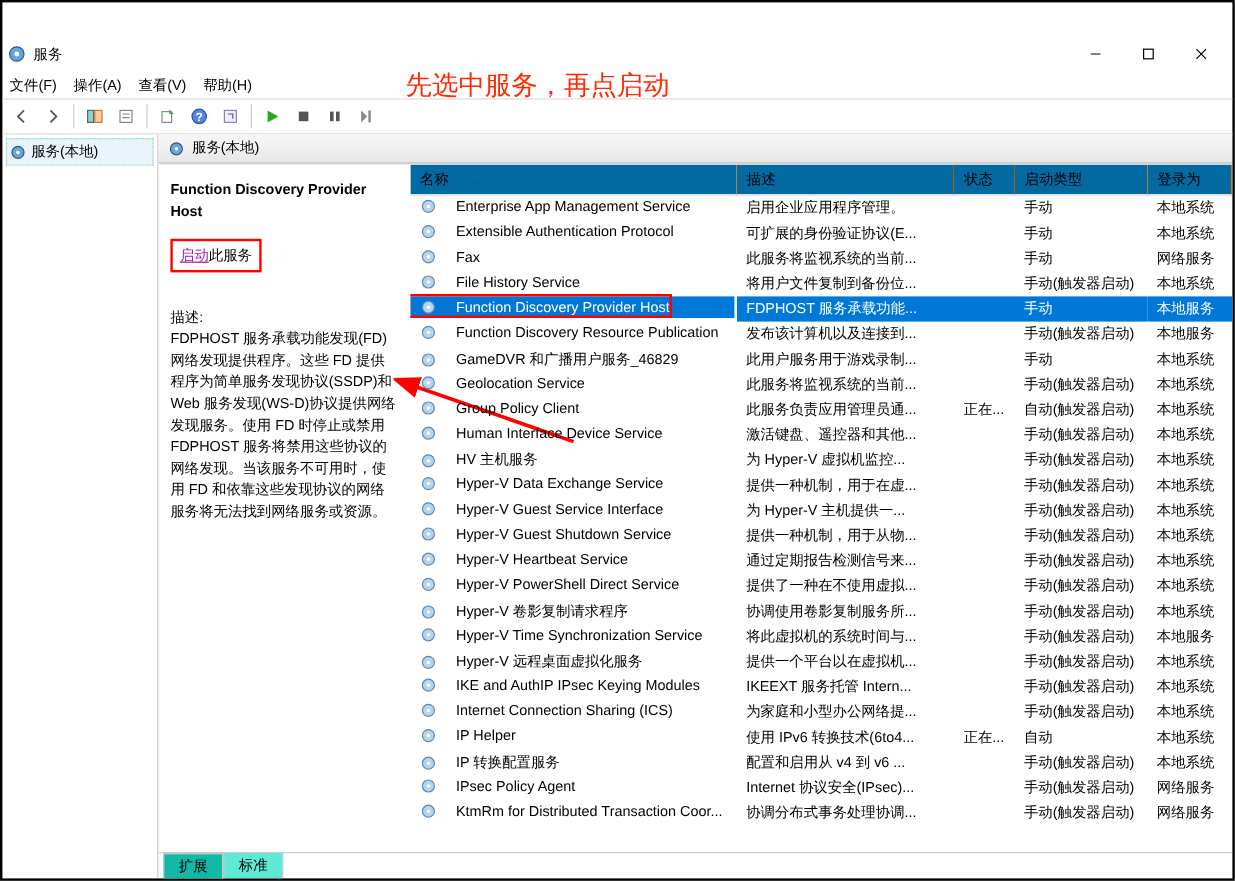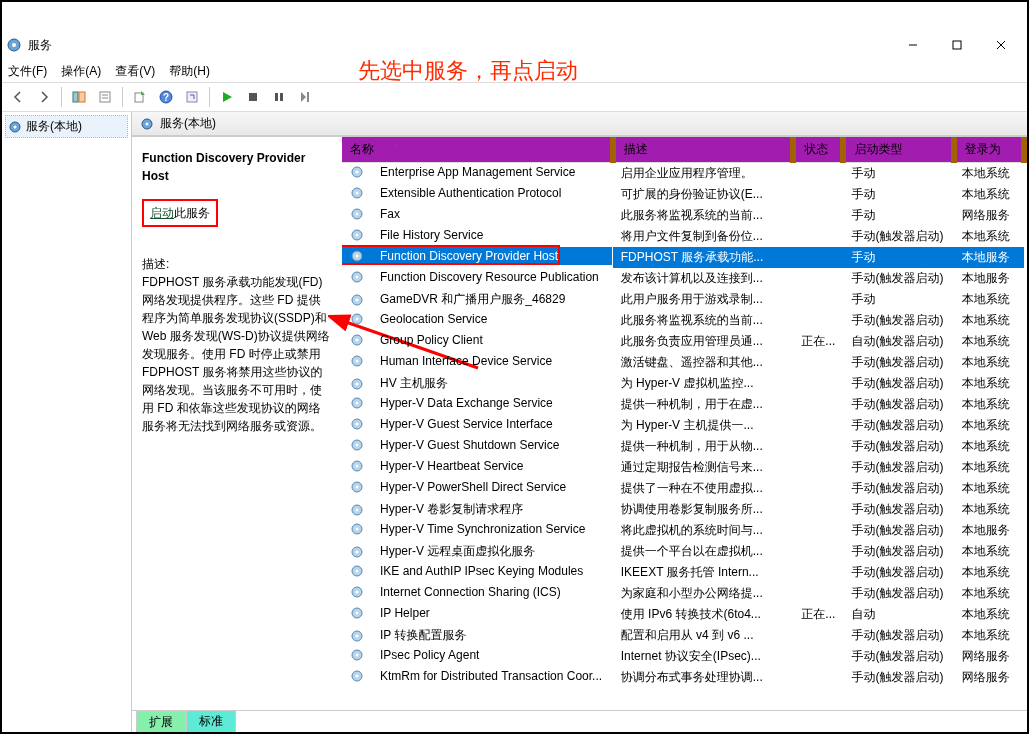--- a/index.html
+++ b/index.html
@@ -4,49 +4,49 @@
 <style>
 * { box-sizing: border-box; margin: 0; padding: 0; font-family: "Microsoft YaHei", "Segoe UI", sans-serif; }
 body { background: #fff; font-size: 12px; color: #000; }
 .window { border: 2px solid #000; width: 1029px; height: 734px; display: flex; flex-direction: column; position: relative; }
 .titlebar { height: 30px; display: flex; align-items: center; padding: 0 4px; margin-top: 28px; }
 .titlebar .icon { width: 16px; height: 16px; margin-right: 6px; }
 .titlebar .title { flex: 1; font-size: 12px; }
 .win-btns { display: flex; }
 .win-btns div { width: 44px; height: 28px; display: flex; align-items: center; justify-content: center; }
 .menubar { height: 22px; display: flex; align-items: center; padding: 0 6px; gap: 14px; font-size: 12px; position: relative; }
-.annotation { position: absolute; left: 356px; top: -4px; color: #ff2a00; font-size: 22px; font-weight: 500; }
+.annotation { position: absolute; left: 336px; top: -4px; color: #ff2a00; font-size: 22px; font-weight: 500; }
 .toolbar { height: 30px; border-top: 1px solid #ddd; border-bottom: 1px solid #ddd; display: flex; align-items: center; padding: 0 4px; gap: 2px; }
 .tbtn { width: 24px; height: 24px; display: flex; align-items: center; justify-content: center; border: 1px solid transparent; }
 .tsep { width: 1px; height: 20px; background: #ccc; margin: 0 3px; }
 .content { flex: 1; display: flex; overflow: hidden; }
 .left-tree { width: 130px; border-right: 1px solid #ccc; padding: 3px; }
 .tree-item { display: flex; align-items: center; gap: 4px; padding: 2px; background: #eaf3fb; border: 1px dotted #7da; }
 .main { flex: 1; display: flex; flex-direction: column; overflow: hidden; }
 .main-header { height: 24px; background: linear-gradient(#f7f7f7,#e8e8e8); border-bottom: 1px solid #ccc; display: flex; align-items: center; padding: 0 8px; gap: 6px; }
 .main-body { flex: 1; display: flex; overflow: hidden; border-top: 1px solid #ccc; }
 .detail-pane { width: 210px; padding: 12px 10px; font-size: 12px; line-height: 1.5; position: relative; }
 .detail-pane h3 { font-size: 12px; font-weight: bold; margin-bottom: 14px; }
 .start-box { border: 2.5px solid #ff0000; display: inline-block; padding: 3px 6px; margin-bottom: 20px; }
-.start-link { color: #14532d; text-decoration: underline; cursor: pointer; }
+.start-link { color: #a21caf; text-decoration: underline; cursor: pointer; }
 .desc-label { margin-top: 8px; }
 .arrow-svg { position: absolute; top: 176px; left: 196px; width: 160px; height: 60px; pointer-events: none; }
 .list-pane { flex: 1; overflow: auto; }
 table { border-collapse: collapse; width: 100%; }
-th { text-align: left; font-weight: normal; font-size: 12px; padding: 4px 8px; border-right: 6px solid #a16207; border-bottom: 1px solid #ddd; background: #a21caf; position: sticky; top: 0; white-space: nowrap; }
+th { text-align: left; font-weight: normal; font-size: 12px; padding: 4px 8px; border-right: 1px solid #a16207; border-bottom: 1px solid #ddd; background: #0369a1; position: sticky; top: 0; white-space: nowrap; }
 th.sorted::after { content: "ˆ"; font-size: 10px; margin-left: 20px; color: #666; }
 td { padding: 2px 8px; font-size: 12px; white-space: nowrap; overflow: hidden; text-overflow: ellipsis; max-width: 0; }
 td:first-child { display: flex; align-items: center; gap: 16px; max-width: none; }
 tr.sel td { background: #0078d7; color: #fff; }
 tr.sel td:first-child { position: relative; }
 .sel-highlight { position: absolute; border: 2.5px solid #ff0000; pointer-events: none; }
 .gear { width: 14px; height: 14px; flex-shrink: 0; }
 .tabs { height: 22px; border-top: 1px solid #ccc; display: flex; align-items: flex-end; padding-left: 4px; }
 .tab { padding: 2px 12px; border: 1px solid #ccc; border-bottom: none; font-size: 12px; background: #5eead4; }
-.tab.active { background: #86efac; position: relative; top: 1px; }
+.tab.active { background: #14b8a6; position: relative; top: 1px; }
 .col-name { width: 270px; }
 .col-desc { width: 180px; }
 .col-stat { width: 50px; }
 .col-type { width: 110px; }
 .col-logon { width: 70px; }
 </style>
 </head>
 <body>
 
 <div class="window">

